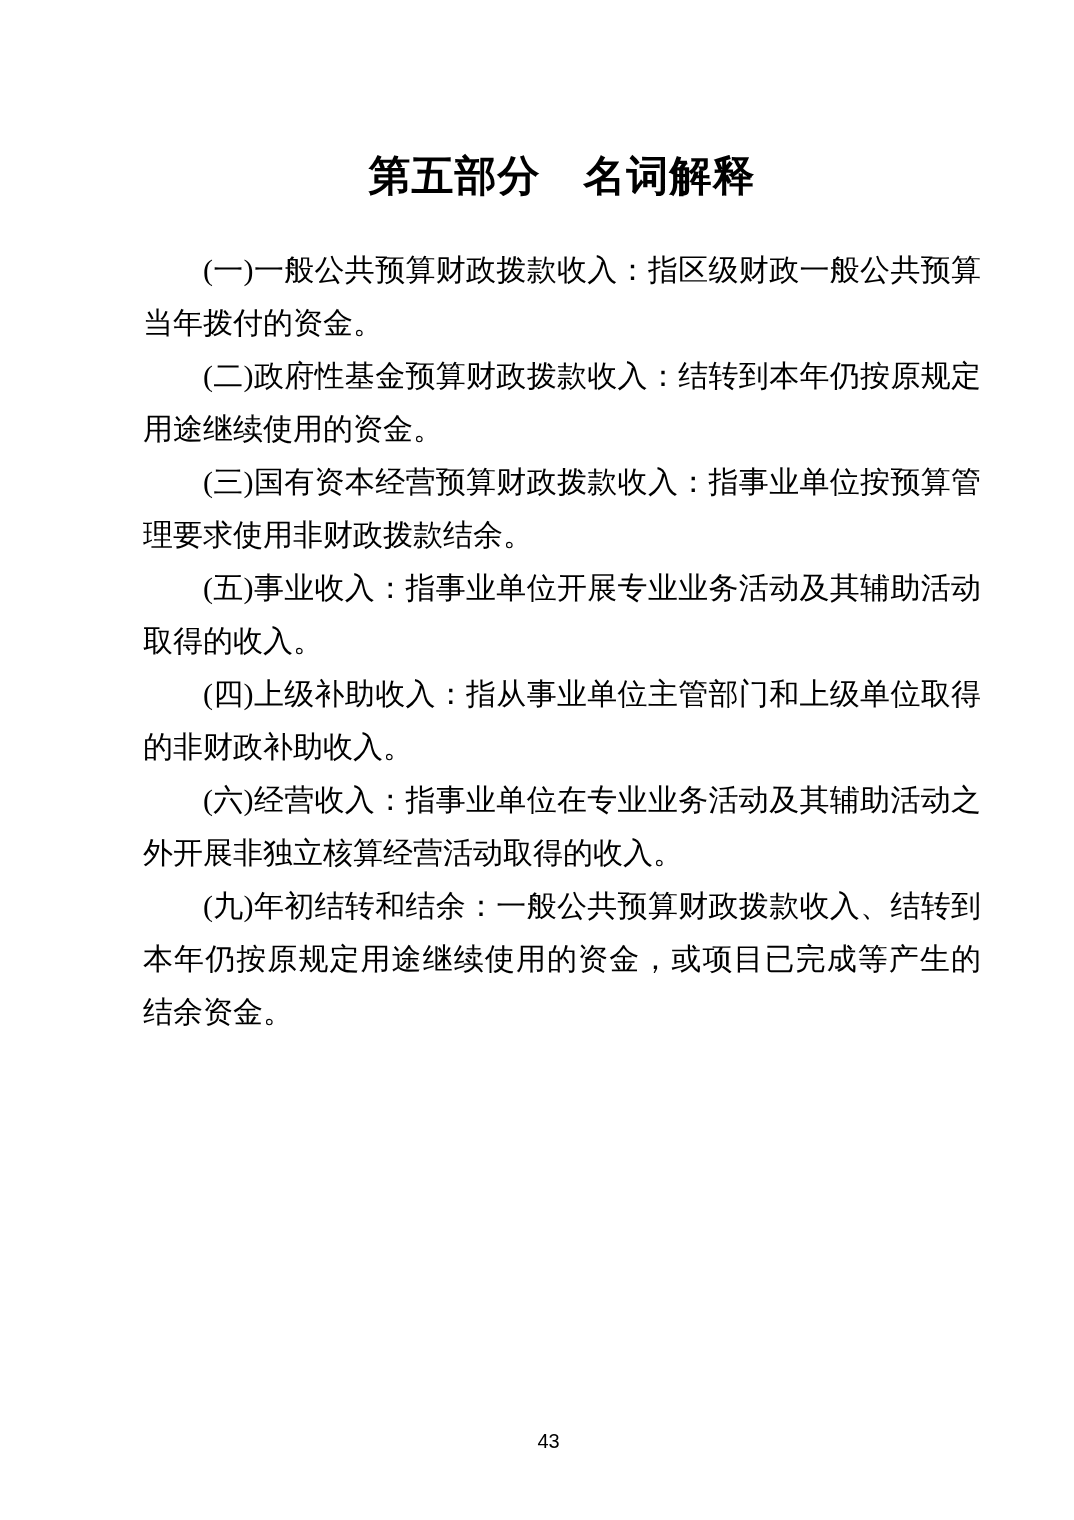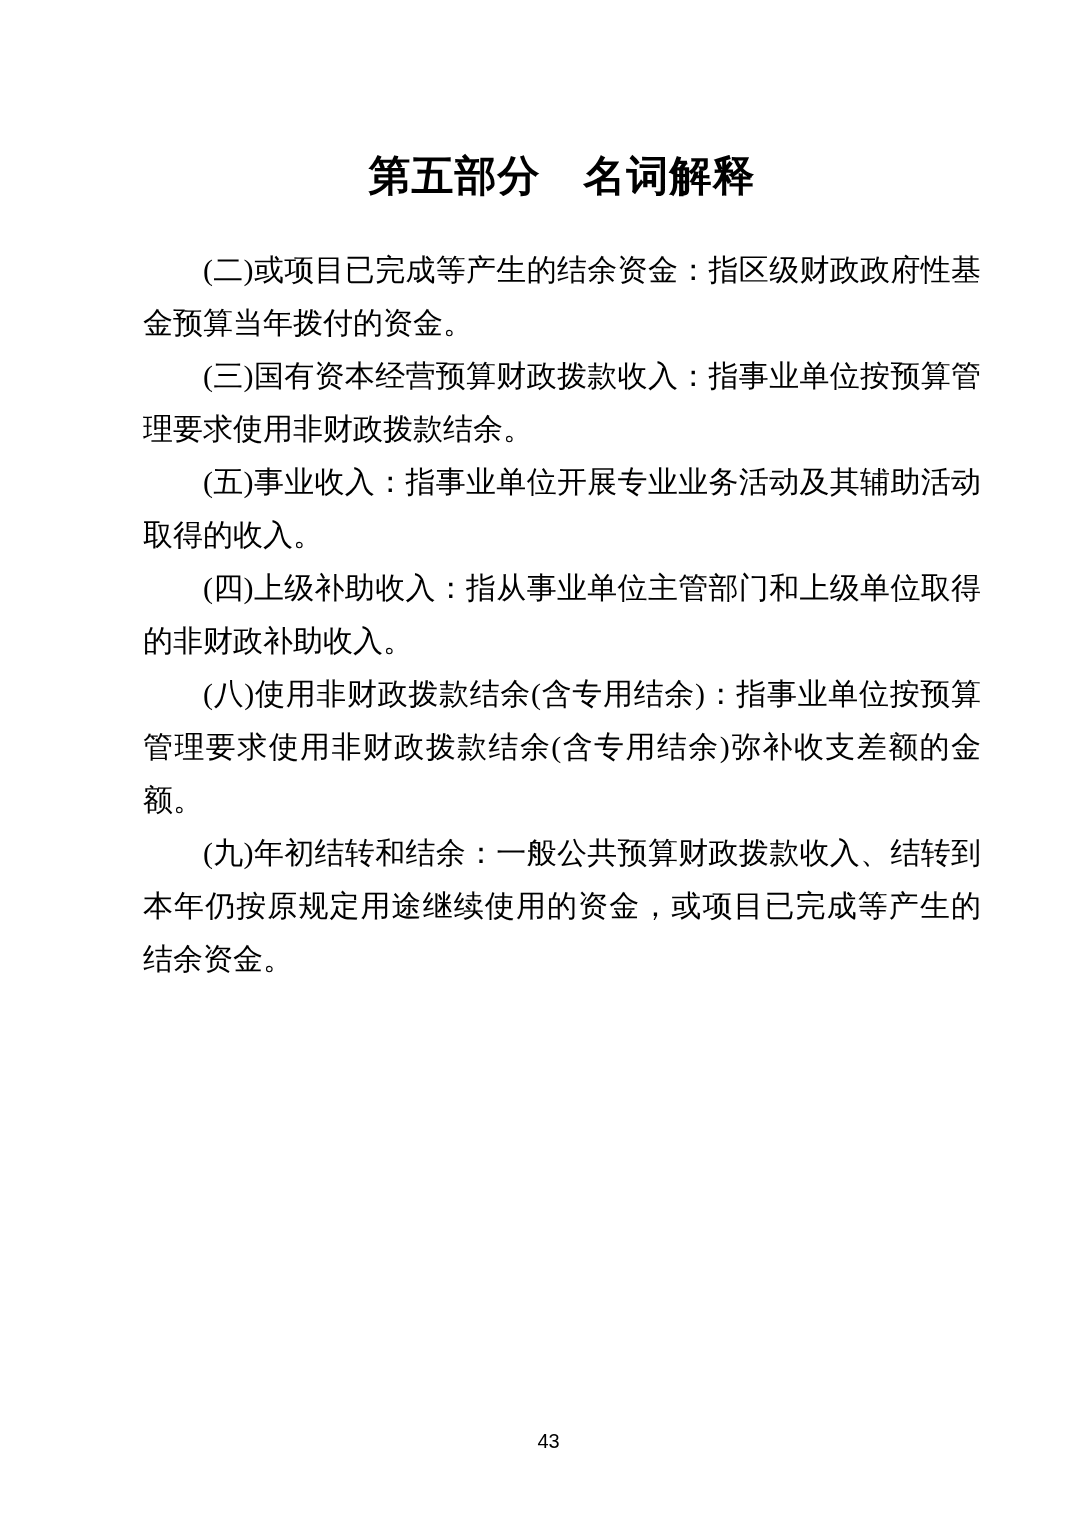--- a/index.html
+++ b/index.html
@@ -51,22 +51,23 @@
     color: #000000;
   }
 </style>
 </head>
 <body>
 
 <div class="page">
   <div class="content">
     <h1 class="doc-title">第五部分　名词解释</h1>
     <div class="body-text">
-      <p>(二)或项目已完成等产生的结余资金：指区级财政政府性基金预算当年拨付的资金。</p>
+      <p>(一)一般公共预算财政拨款收入：指区级财政一般公共预算当年拨付的资金。</p>
+      <p>(二)政府性基金预算财政拨款收入：结转到本年仍按原规定用途继续使用的资金。</p>
       <p>(三)国有资本经营预算财政拨款收入：指事业单位按预算管理要求使用非财政拨款结余。</p>
       <p>(五)事业收入：指事业单位开展专业业务活动及其辅助活动取得的收入。</p>
       <p>(四)上级补助收入：指从事业单位主管部门和上级单位取得的非财政补助收入。</p>
-      <p>(八)使用非财政拨款结余(含专用结余)：指事业单位按预算管理要求使用非财政拨款结余(含专用结余)弥补收支差额的金额。</p>
+      <p>(六)经营收入：指事业单位在专业业务活动及其辅助活动之外开展非独立核算经营活动取得的收入。</p>
       <p>(九)年初结转和结余：一般公共预算财政拨款收入、结转到本年仍按原规定用途继续使用的资金，或项目已完成等产生的结余资金。</p>
     </div>
   </div>
   <div class="page-number">43</div>
 </div>
 
 </body></html>

